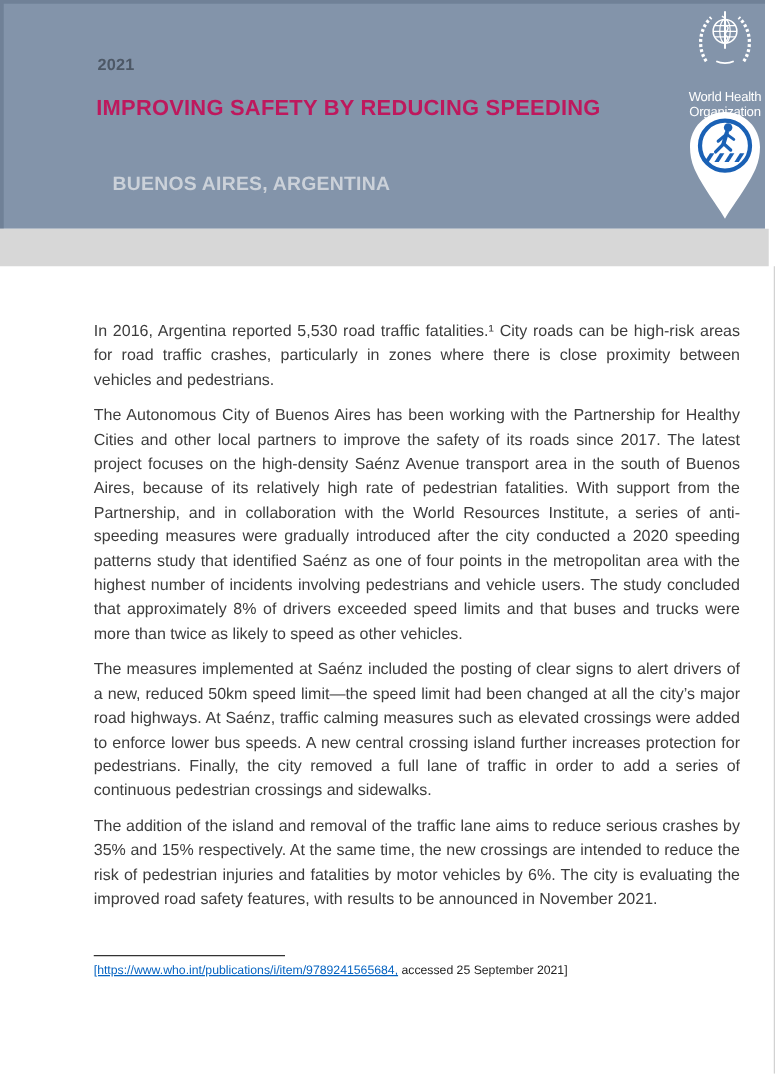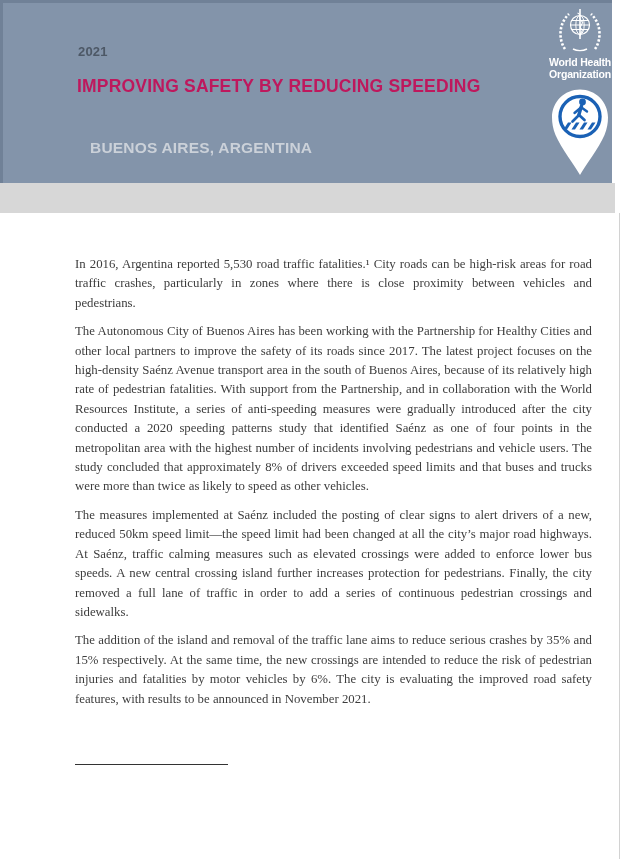--- a/index.html
+++ b/index.html
@@ -8,29 +8,29 @@
     font-family:"Liberation Sans",sans-serif;
   }
   .header{
     position:absolute;top:0;left:0;width:612px;height:183px;background:#8394aa;
     box-shadow:inset 3px 3px 0 rgba(30,45,65,.18);
   }
   .year{position:absolute;left:78px;top:44px;font-size:13px;font-weight:bold;color:#4d5866;letter-spacing:.2px;}
   .title{position:absolute;left:77px;top:76px;margin:0;font-size:17.5px;font-weight:bold;color:#be185d;letter-spacing:.2px;white-space:nowrap;}
   .subtitle{position:absolute;left:77px;top:126px;margin:13px;font-size:15.5px;font-weight:bold;color:#cbd1d9;letter-spacing:.2px;white-space:nowrap;}
   .who-logo{position:absolute;left:544px;top:8px;width:72px;text-align:center;}
-  .who-wordmark{color:#ffffff;font-size:10.5px;font-weight:bold;line-height:11.5px;letter-spacing:-.2px;margin-top:1px;}
+  .who-wordmark{color:#ffffff;font-size:10.5px;font-weight:normal;line-height:11.5px;letter-spacing:-.2px;margin-top:16px;}
   .pin{position:absolute;left:551px;top:88px;width:58px;height:89px;}
   .gray-band{position:absolute;top:183px;left:0;width:615px;height:30px;background:#d7d7d7;}
   .page-edge{position:absolute;top:213px;left:619px;width:1px;height:646px;background:#d2d2d2;}
   .body-text{
     position:absolute;left:75px;top:255px;width:517px;
     font-size:12.8px;line-height:19.4px;color:#3d3d3d;text-align:justify;
   }
-  .body-text p{margin:0 0 9px 0;font-family:Liberation Serif, serif;}
+  .body-text p{margin:0 0 9px 0;}
   .footnote{position:absolute;left:75px;top:764px;width:505px;font-size:9.8px;line-height:14.5px;color:#1f1f1f;}
   .fn-rule{width:153px;border-top:1px solid #333333;margin-bottom:5px;}
   .footnote p{margin:0;}
   .footnote sup{font-size:7.5px;}
   .fn-link{color:#0563c1;text-decoration:underline;cursor:pointer;}
 </style>
 </head>
 <body>
 
 <div>
@@ -88,15 +88,16 @@
 
   <main class="body-text">
     <p>In 2016, Argentina reported 5,530 road traffic fatalities.¹ City roads can be high-risk areas for road traffic crashes, particularly in zones where there is close proximity between vehicles and pedestrians.</p>
     <p>The Autonomous City of Buenos Aires has been working with the Partnership for Healthy Cities and other local partners to improve the safety of its roads since 2017. The latest project focuses on the high-density Saénz Avenue transport area in the south of Buenos Aires, because of its relatively high rate of pedestrian fatalities. With support from the Partnership, and in collaboration with the World Resources Institute, a series of anti-speeding measures were gradually introduced after the city conducted a 2020 speeding patterns study that identified Saénz as one of four points in the metropolitan area with the highest number of incidents involving pedestrians and vehicle users. The study concluded that approximately 8% of drivers exceeded speed limits and that buses and trucks were more than twice as likely to speed as other vehicles.</p>
     <p>The measures implemented at Saénz included the posting of clear signs to alert drivers of a new, reduced 50km speed limit—the speed limit had been changed at all the city’s major road highways. At Saénz, traffic calming measures such as elevated crossings were added to enforce lower bus speeds. A new central crossing island further increases protection for pedestrians. Finally, the city removed a full lane of traffic in order to add a series of continuous pedestrian crossings and sidewalks.</p>
     <p>The addition of the island and removal of the traffic lane aims to reduce serious crashes by 35% and 15% respectively. At the same time, the new crossings are intended to reduce the risk of pedestrian injuries and fatalities by motor vehicles by 6%. The city is evaluating the improved road safety features, with results to be announced in November 2021.</p>
   </main>
 
   <footer class="footnote">
     <div class="fn-rule"></div>
+    <p><a class="fn-link">[https://www.who.int/publications/i/item/9789241565684,</a><span> accessed 25 September 2021]</span></p>
   </footer>
 
 </div>
 
 </body></html>

